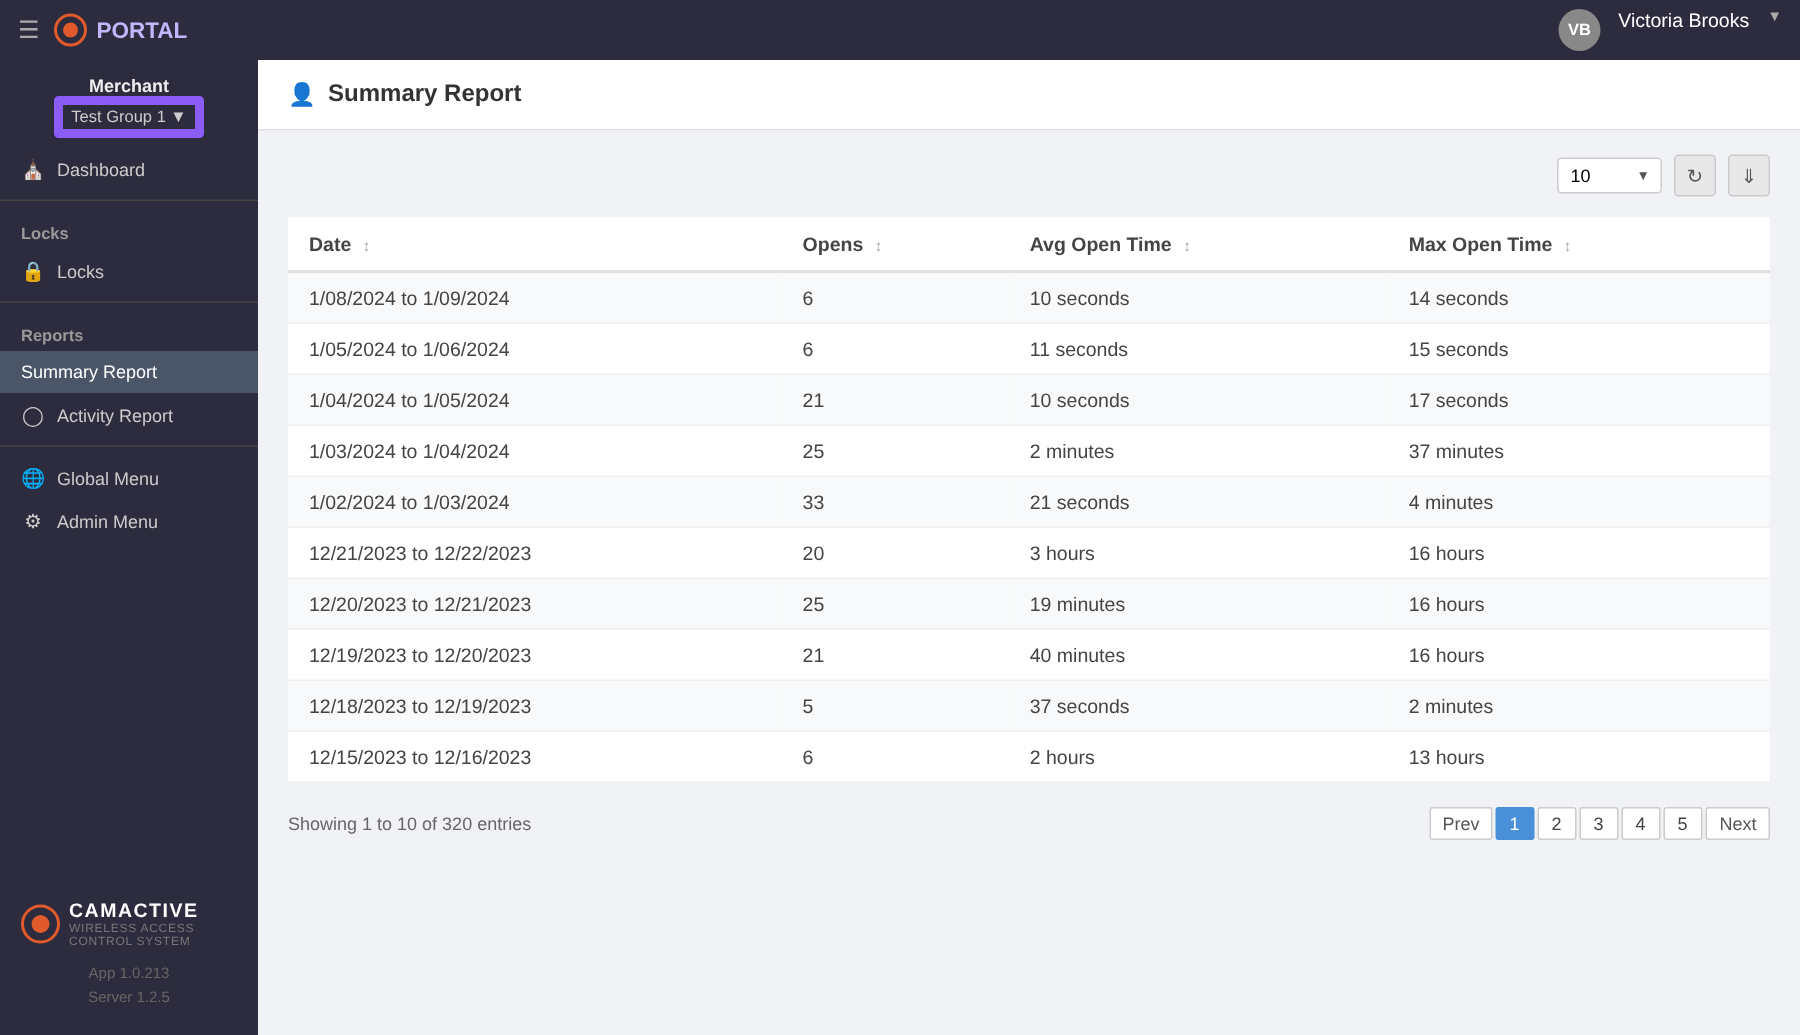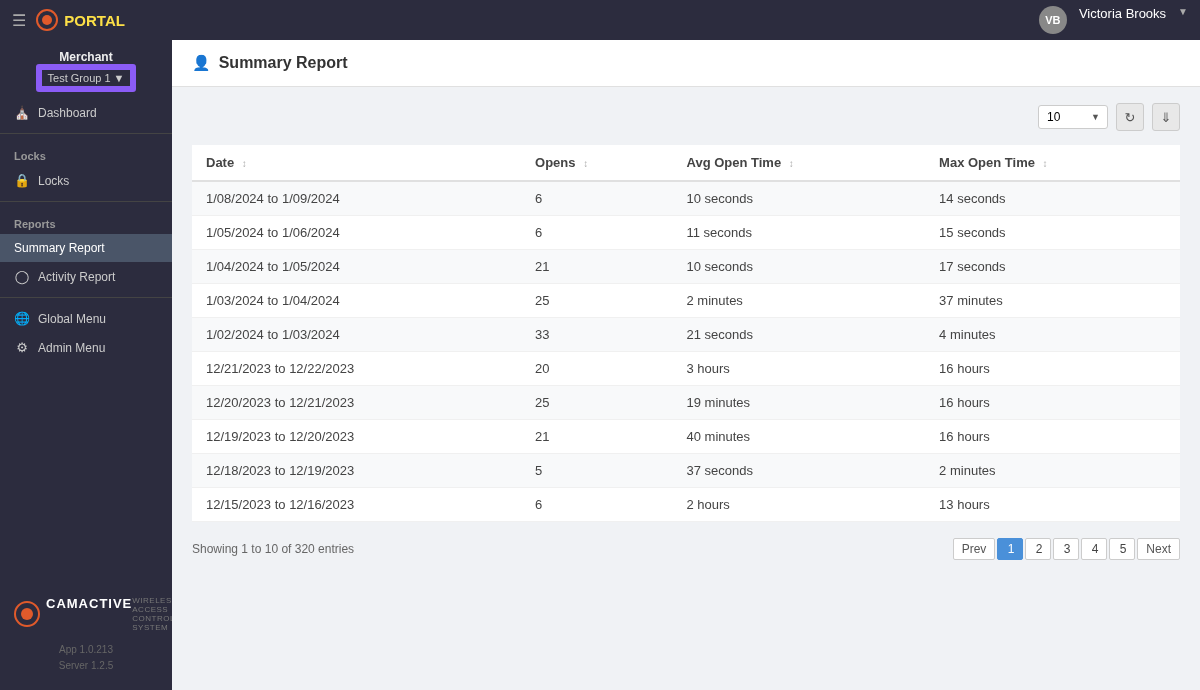--- a/index.html
+++ b/index.html
@@ -10,21 +10,21 @@
       background: #2c2c3e;
       height: 40px;
       display: flex;
       align-items: center;
       justify-content: space-between;
       padding: 0 12px;
       flex-shrink: 0;
     }
     .navbar-left { display: flex; align-items: center; gap: 10px; }
     .hamburger { color: #aaa; cursor: pointer; font-size: 16px; }
-    .portal-logo { display: flex; align-items: center; gap: 6px; color: #fde047; font-weight: bold; font-size: 15px; }
+    .portal-logo { display: flex; align-items: center; gap: 6px; color: #c4b5fd; font-weight: bold; font-size: 15px; }
     .portal-logo-circle {
       width: 22px; height: 22px; border-radius: 50%;
       border: 2px solid #e05a2b;
       display: flex; align-items: center; justify-content: center;
     }
     .portal-logo-inner {
       width: 10px; height: 10px; border-radius: 50%;
       background: #e05a2b;
     }
     .navbar-right { display: flex; align-items: flex-start; gap: 12px; color: #fff; font-size: 13px; }
@@ -91,21 +91,21 @@
     .camactive-circle {
       width: 26px; height: 26px; border-radius: 50%;
       border: 2px solid #e05a2b;
       display: flex; align-items: center; justify-content: center;
       flex-shrink: 0;
     }
     .camactive-inner {
       width: 12px; height: 12px; border-radius: 50%;
       background: #e05a2b;
     }
-    .camactive-text { display: flex; flex-direction: row; }
+    .camactive-text { display: flex; flex-direction: column; }
     .camactive-name { color: #fff; font-weight: bold; font-size: 13px; letter-spacing: 1px; }
     .camactive-sub { color: #777; font-size: 8px; letter-spacing: 0.5px; }
     .app-version { color: #666; font-size: 10px; text-align: center; padding: 6px 14px; line-height: 1.6; }
 
     
     .main { flex: 1; background: #f0f2f5; overflow-y: auto; padding: 0; }
     .page-header {
       background: #fff;
       padding: 14px 20px;
       display: flex;
@@ -186,21 +186,21 @@
     .pagination { display: flex; gap: 2px; align-items: center; }
     .page-btn {
       border: 1px solid #ccc;
       background: #fff;
       color: #444;
       padding: 3px 8px;
       font-size: 12px;
       cursor: pointer;
       border-radius: 2px;
       min-width: 26px;
-      text-align: right;
+      text-align: left;
     }
     .page-btn.active { background: #4a90d9; color: #fff; border-color: #4a90d9; }
     .page-btn.prev-next { color: #555; }
   </style>
 </head>
 <body>
 
 <div class="navbar">
   <div class="navbar-left">
     <span class="hamburger">☰</span>

